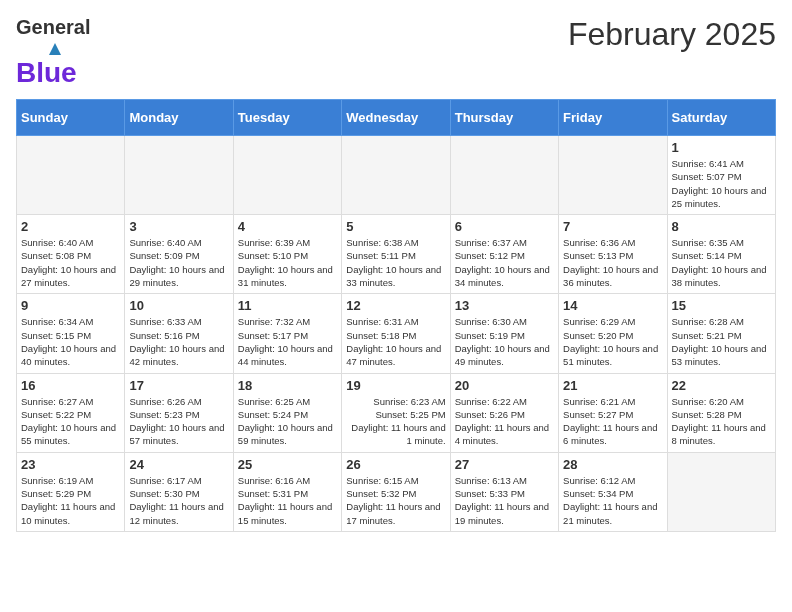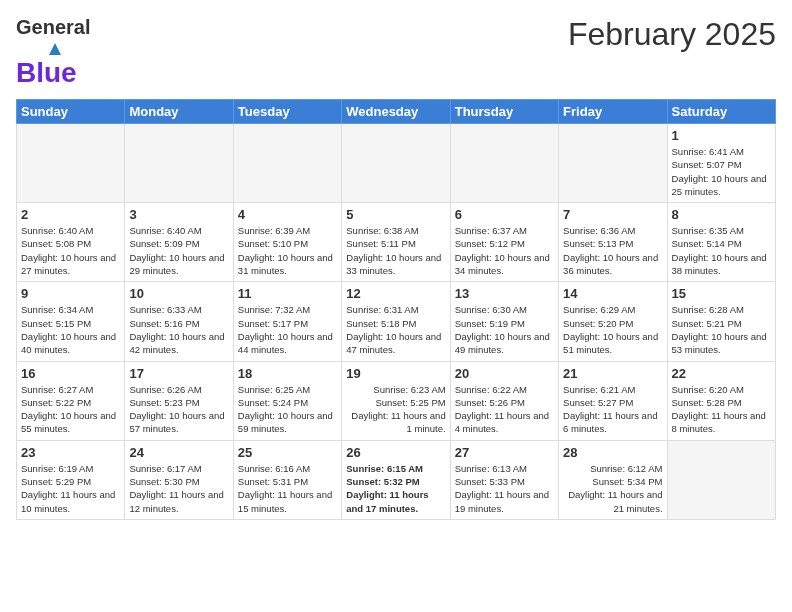--- a/index.html
+++ b/index.html
@@ -36,21 +36,21 @@
     .calendar {
       width: 100%;
       border-collapse: collapse;
       border: 1px solid #ccc;
     }
     .calendar th {
       background-color: #3a7fd5;
       color: #fff;
       font-size: 13px;
       font-weight: bold;
-      padding: 4px 4px;
+      padding: 10px 4px;
       text-align: left;
       border: 1px solid #5a9ae5;
     }
     .calendar td {
       vertical-align: top;
       border: 1px solid #ddd;
       padding: 4px;
       width: 108px;
       min-height: 80px;
       background: #fff;
@@ -266,32 +266,32 @@
 Daylight: 11 hours and 12 minutes.</div>
         </td>
         <td>
           <span class="day-num">25</span>
           <div class="day-info" style="white-space: pre-line;">Sunrise: 6:16 AM
 Sunset: 5:31 PM
 Daylight: 11 hours and 15 minutes.</div>
         </td>
         <td>
           <span class="day-num">26</span>
-          <div class="day-info" style="white-space: pre-line; font-weight: bold;">Sunrise: 6:15 AM
+          <div class="day-info" style="white-space: pre-line;">Sunrise: 6:15 AM
 Sunset: 5:32 PM
 Daylight: 11 hours and 17 minutes.</div>
         </td>
         <td>
           <span class="day-num">27</span>
           <div class="day-info" style="white-space: pre-line;">Sunrise: 6:13 AM
 Sunset: 5:33 PM
 Daylight: 11 hours and 19 minutes.</div>
         </td>
         <td>
           <span class="day-num">28</span>
-          <div class="day-info" style="white-space: pre-line; text-align: right;">Sunrise: 6:12 AM
+          <div class="day-info" style="white-space: pre-line;">Sunrise: 6:12 AM
 Sunset: 5:34 PM
 Daylight: 11 hours and 21 minutes.</div>
         </td>
         <td class="empty"></td>
       </tr>
     </tbody>
 </table>
 
 </body></html>

